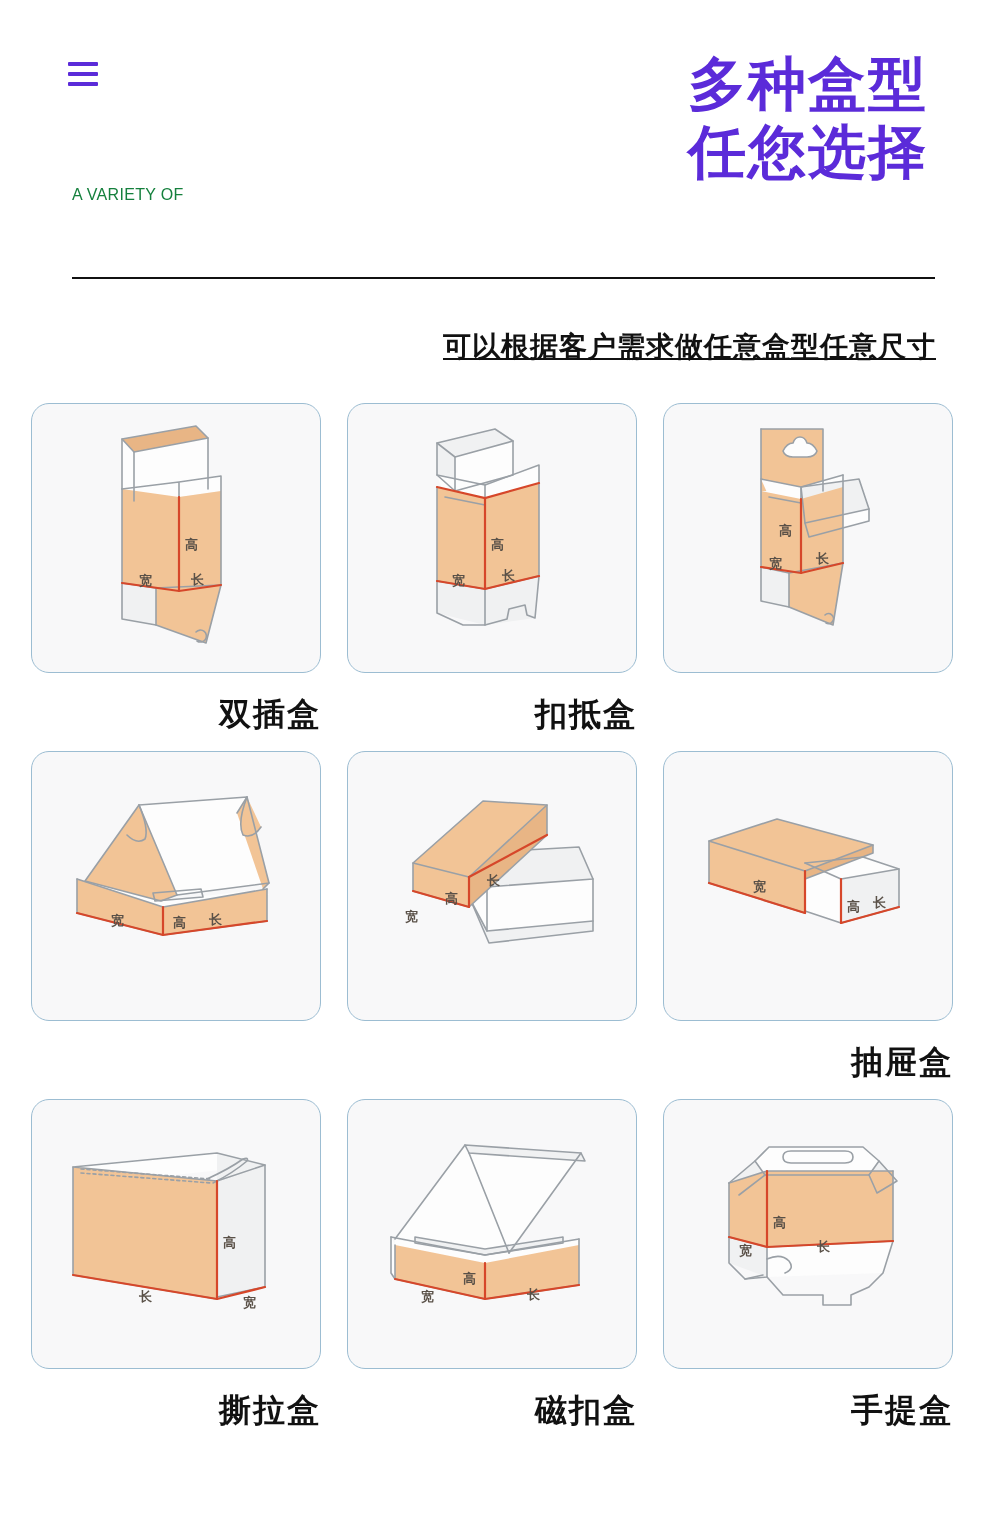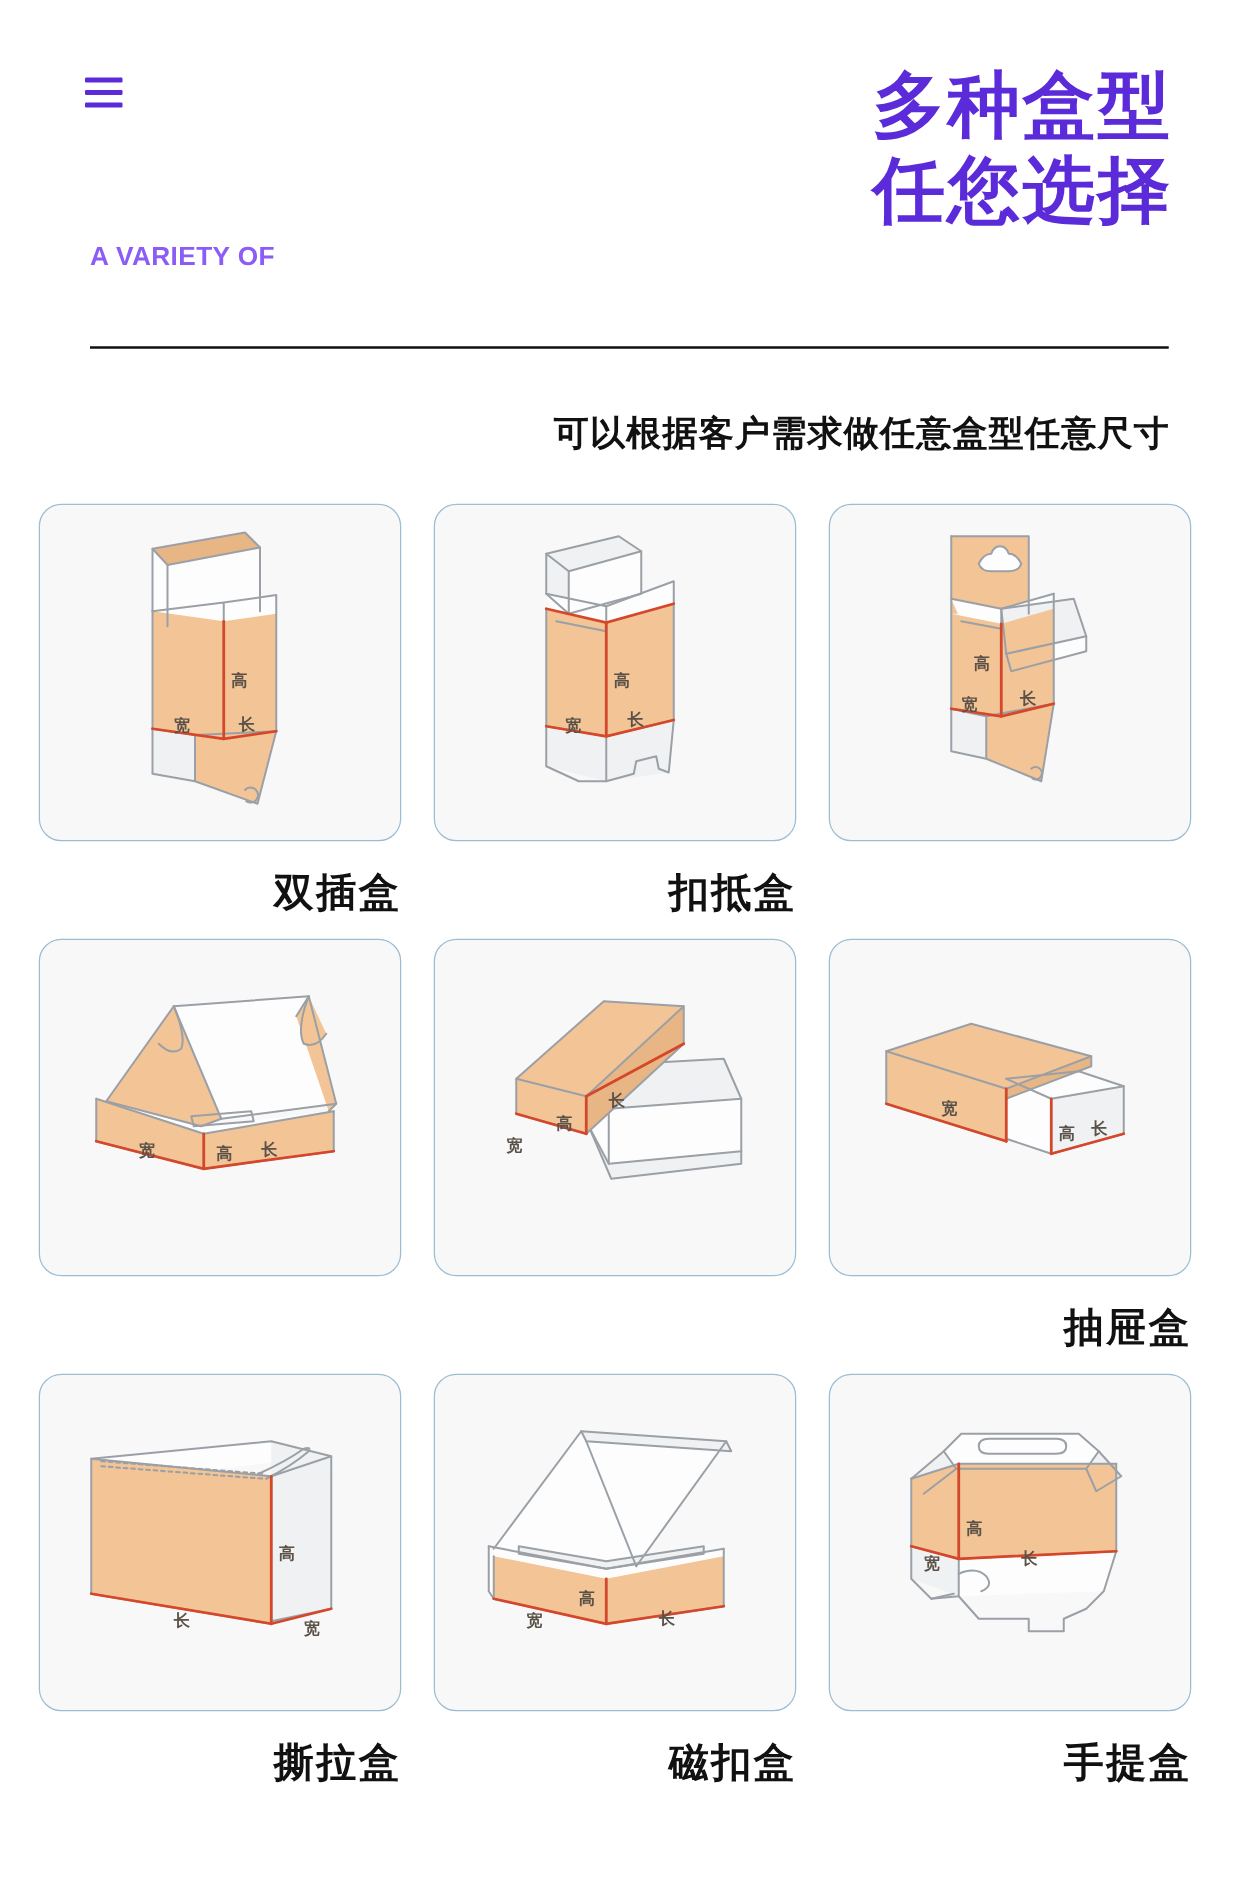--- a/index.html
+++ b/index.html
@@ -15,46 +15,47 @@
   
   .hamburger {
     position:absolute; left:68px; top:62px;
     width:30px; height:24px;
     display:flex; flex-direction:column; justify-content:space-between;
   }
   .hamburger span { display:block; height:4px; width:100%; background:#5B2BD9; border-radius:1px; }
 
   .eyebrow {
     position:absolute; left:72px; top:161px;
-    font-size:21px; line-height:1.42; letter-spacing:.3px;
-    color:#8b5cf6; font-weight:700; white-space:pre-line;
+    font-size:16px; line-height:1.42; letter-spacing:.3px;
+    color:#15803d; font-weight:400; white-space:pre-line;
   }
 
   .headline {
-    position:absolute; right:50px; top:50px;
+    position:absolute; right:60px; top:50px;
     text-align:center;
     color:#5B2BD9;
     font-weight:700;
     font-size:58px;
     line-height:1.18;
     letter-spacing:2px;
     font-family:"DejaVu Sans","Liberation Sans",sans-serif;
   }
   .headline div { display:block; }
 
   .divider {
     position:absolute; left:72px; top:277px;
     width:863px; height:2px; background:#111111;
   }
 
   .subhead {
     position:absolute; right:52px; top:328px;
     font-size:28px; font-weight:700; letter-spacing:1px;
     color:#111111;
     font-family:"DejaVu Sans","Liberation Sans",sans-serif;
+    text-decoration:underline;
   }
 
   
   .grid {
     position:absolute; left:31px; top:403px;
     width:930px;
     display:grid;
     grid-template-columns:repeat(3,290px);
     column-gap:26px;
     row-gap:14px;

